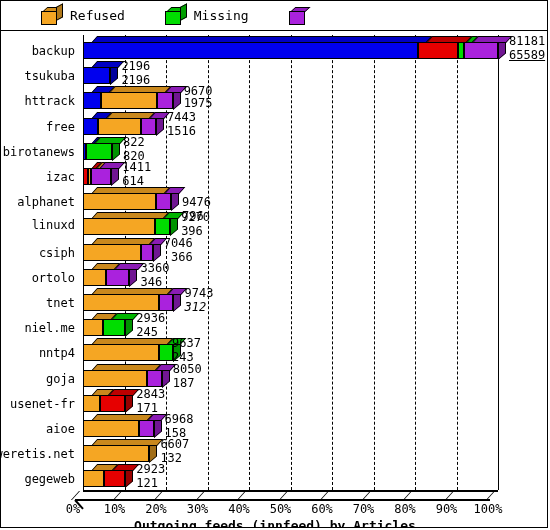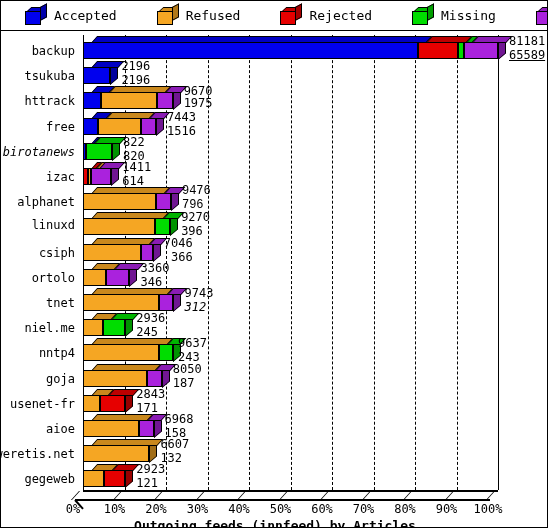--- a/index.html
+++ b/index.html
@@ -45,67 +45,51 @@
   .xticklab{position:absolute;top:12px;font-size:12px;color:#000;transform:translateX(-50%);}
   #xtitle{position:absolute;left:0;top:28px;width:548px;text-align:center;font-size:13px;font-weight:bold;color:#000;}
   .slant{position:absolute;width:12px;height:0;border-top:2px solid #000;transform:rotate(48deg);transform-origin:left center;}
 </style>
 </head>
 <body>
 
 <div id="frame">
 
   <div id="legend">
-      <div class="leg-item" style="margin-left: 24px;">
-        <span class="leg-cube">
-          <span class="topf" style="background: rgb(0, 0, 205);"></span>
-          <span class="side" style="background: rgb(0, 0, 171);"></span>
-          <span class="face" style="background: rgb(0, 0, 238);"></span>
-        </span>
-        <span class="leg-label">Accepted</span>
-      </div>
       <div class="leg-item" style="margin-left: 40px;">
         <span class="leg-cube">
           <span class="topf" style="background: rgb(211, 143, 30);"></span>
           <span class="side" style="background: rgb(176, 120, 25);"></span>
           <span class="face" style="background: rgb(245, 166, 35);"></span>
         </span>
         <span class="leg-label">Refused</span>
       </div>
       <div class="leg-item" style="margin-left: 40px;">
         <span class="leg-cube">
-          <span class="topf" style="background: rgb(198, 0, 0);"></span>
-          <span class="side" style="background: rgb(166, 0, 0);"></span>
-          <span class="face" style="background: rgb(230, 0, 0);"></span>
-        </span>
-        <span class="leg-label">Rejected</span>
-      </div>
-      <div class="leg-item" style="margin-left: 40px;">
-        <span class="leg-cube">
           <span class="topf" style="background: rgb(0, 190, 0);"></span>
           <span class="side" style="background: rgb(0, 159, 0);"></span>
           <span class="face" style="background: rgb(0, 221, 0);"></span>
         </span>
         <span class="leg-label">Missing</span>
       </div>
       <div class="leg-item" style="margin-left: 40px;">
         <span class="leg-cube">
           <span class="topf" style="background: rgb(146, 29, 190);"></span>
           <span class="face" style="background: rgb(170, 34, 221);"></span>
         </span>
       </div>
     </div>
 
   <div id="plot">
     <div id="ylabels">
         <div class="ylab" style="top: 13px;">backup</div>
         <div class="ylab" style="top: 38.2px;">tsukuba</div>
         <div class="ylab" style="top: 63.4px;">httrack</div>
         <div class="ylab" style="top: 88.6px;">free</div>
-        <div class="ylab" style="top: 113.8px; font-style: italic;">birotanews</div>
+        <div class="ylab" style="top: 113.8px;">birotanews</div>
         <div class="ylab" style="top: 139px;">izac</div>
         <div class="ylab" style="top: 164.2px;">alphanet</div>
         <div class="ylab" style="top: 187px;">linuxd</div>
         <div class="ylab" style="top: 214.6px;">csiph</div>
         <div class="ylab" style="top: 239.8px;">ortolo</div>
         <div class="ylab" style="top: 265px;">tnet</div>
         <div class="ylab" style="top: 290.2px;">niel.me</div>
         <div class="ylab" style="top: 315.4px;">nntp4</div>
         <div class="ylab" style="top: 340.6px;">goja</div>
         <div class="ylab" style="top: 365.8px;">usenet-fr</div>
@@ -201,21 +185,21 @@
           <div>1411</div>
           <div style="margin-top: 2px;">614</div>
         </div>
         <div class="bar3d" style="left: 82px; top: 155.2px; width: 87.98px;">
           <div class="endside" style="background: rgb(112, 22, 146); left: 87.98px; top: 7px;"></div>
           <div class="segtop" style="left: 8px; width: 73.0234px; background: rgb(201, 136, 29);"></div>
           <div class="segtop" style="left: 81.0234px; width: 14.9566px; background: rgb(139, 28, 181);"></div>
           <div class="seg" style="left: 0px; width: 73.0234px; background: rgb(245, 166, 35);"></div>
           <div class="seg" style="left: 73.0234px; width: 14.9566px; background: rgb(170, 34, 221);"></div>
         </div>
-        <div class="vals" style="left: 180.98px; top: 153px; font-family: Liberation Mono, monospace;">
+        <div class="vals" style="left: 180.98px; top: 164px;">
           <div>9476</div>
           <div style="margin-top: 2px;">796</div>
         </div>
         <div class="bar3d" style="left: 82px; top: 180.4px; width: 87.15px;">
           <div class="endside" style="background: rgb(0, 146, 0); left: 87.15px; top: 7px;"></div>
           <div class="segtop" style="left: 8px; width: 72.3345px; background: rgb(201, 136, 29);"></div>
           <div class="segtop" style="left: 80.3345px; width: 14.8155px; background: rgb(0, 181, 0);"></div>
           <div class="seg" style="left: 0px; width: 72.3345px; background: rgb(245, 166, 35);"></div>
           <div class="seg" style="left: 72.3345px; width: 14.8155px; background: rgb(0, 221, 0);"></div>
         </div>
@@ -267,21 +251,21 @@
           <div>2936</div>
           <div style="margin-top: 2px;">245</div>
         </div>
         <div class="bar3d" style="left: 82px; top: 306.4px; width: 89.64px;">
           <div class="endside" style="background: rgb(0, 146, 0); left: 89.64px; top: 7px;"></div>
           <div class="segtop" style="left: 8px; width: 76.194px; background: rgb(201, 136, 29);"></div>
           <div class="segtop" style="left: 84.194px; width: 13.446px; background: rgb(0, 181, 0);"></div>
           <div class="seg" style="left: 0px; width: 76.194px; background: rgb(245, 166, 35);"></div>
           <div class="seg" style="left: 76.194px; width: 13.446px; background: rgb(0, 221, 0);"></div>
         </div>
-        <div class="vals" style="left: 177px; top: 305.4px;">
+        <div class="vals" style="left: 171px; top: 305.4px;">
           <div>9637</div>
           <div style="margin-top: 2px;">243</div>
         </div>
         <div class="bar3d" style="left: 82px; top: 331.6px; width: 78.85px;">
           <div class="endside" style="background: rgb(112, 22, 146); left: 78.85px; top: 7px;"></div>
           <div class="segtop" style="left: 8px; width: 63.8685px; background: rgb(201, 136, 29);"></div>
           <div class="segtop" style="left: 71.8685px; width: 14.9815px; background: rgb(139, 28, 181);"></div>
           <div class="seg" style="left: 0px; width: 63.8685px; background: rgb(245, 166, 35);"></div>
           <div class="seg" style="left: 63.8685px; width: 14.9815px; background: rgb(170, 34, 221);"></div>
         </div>

